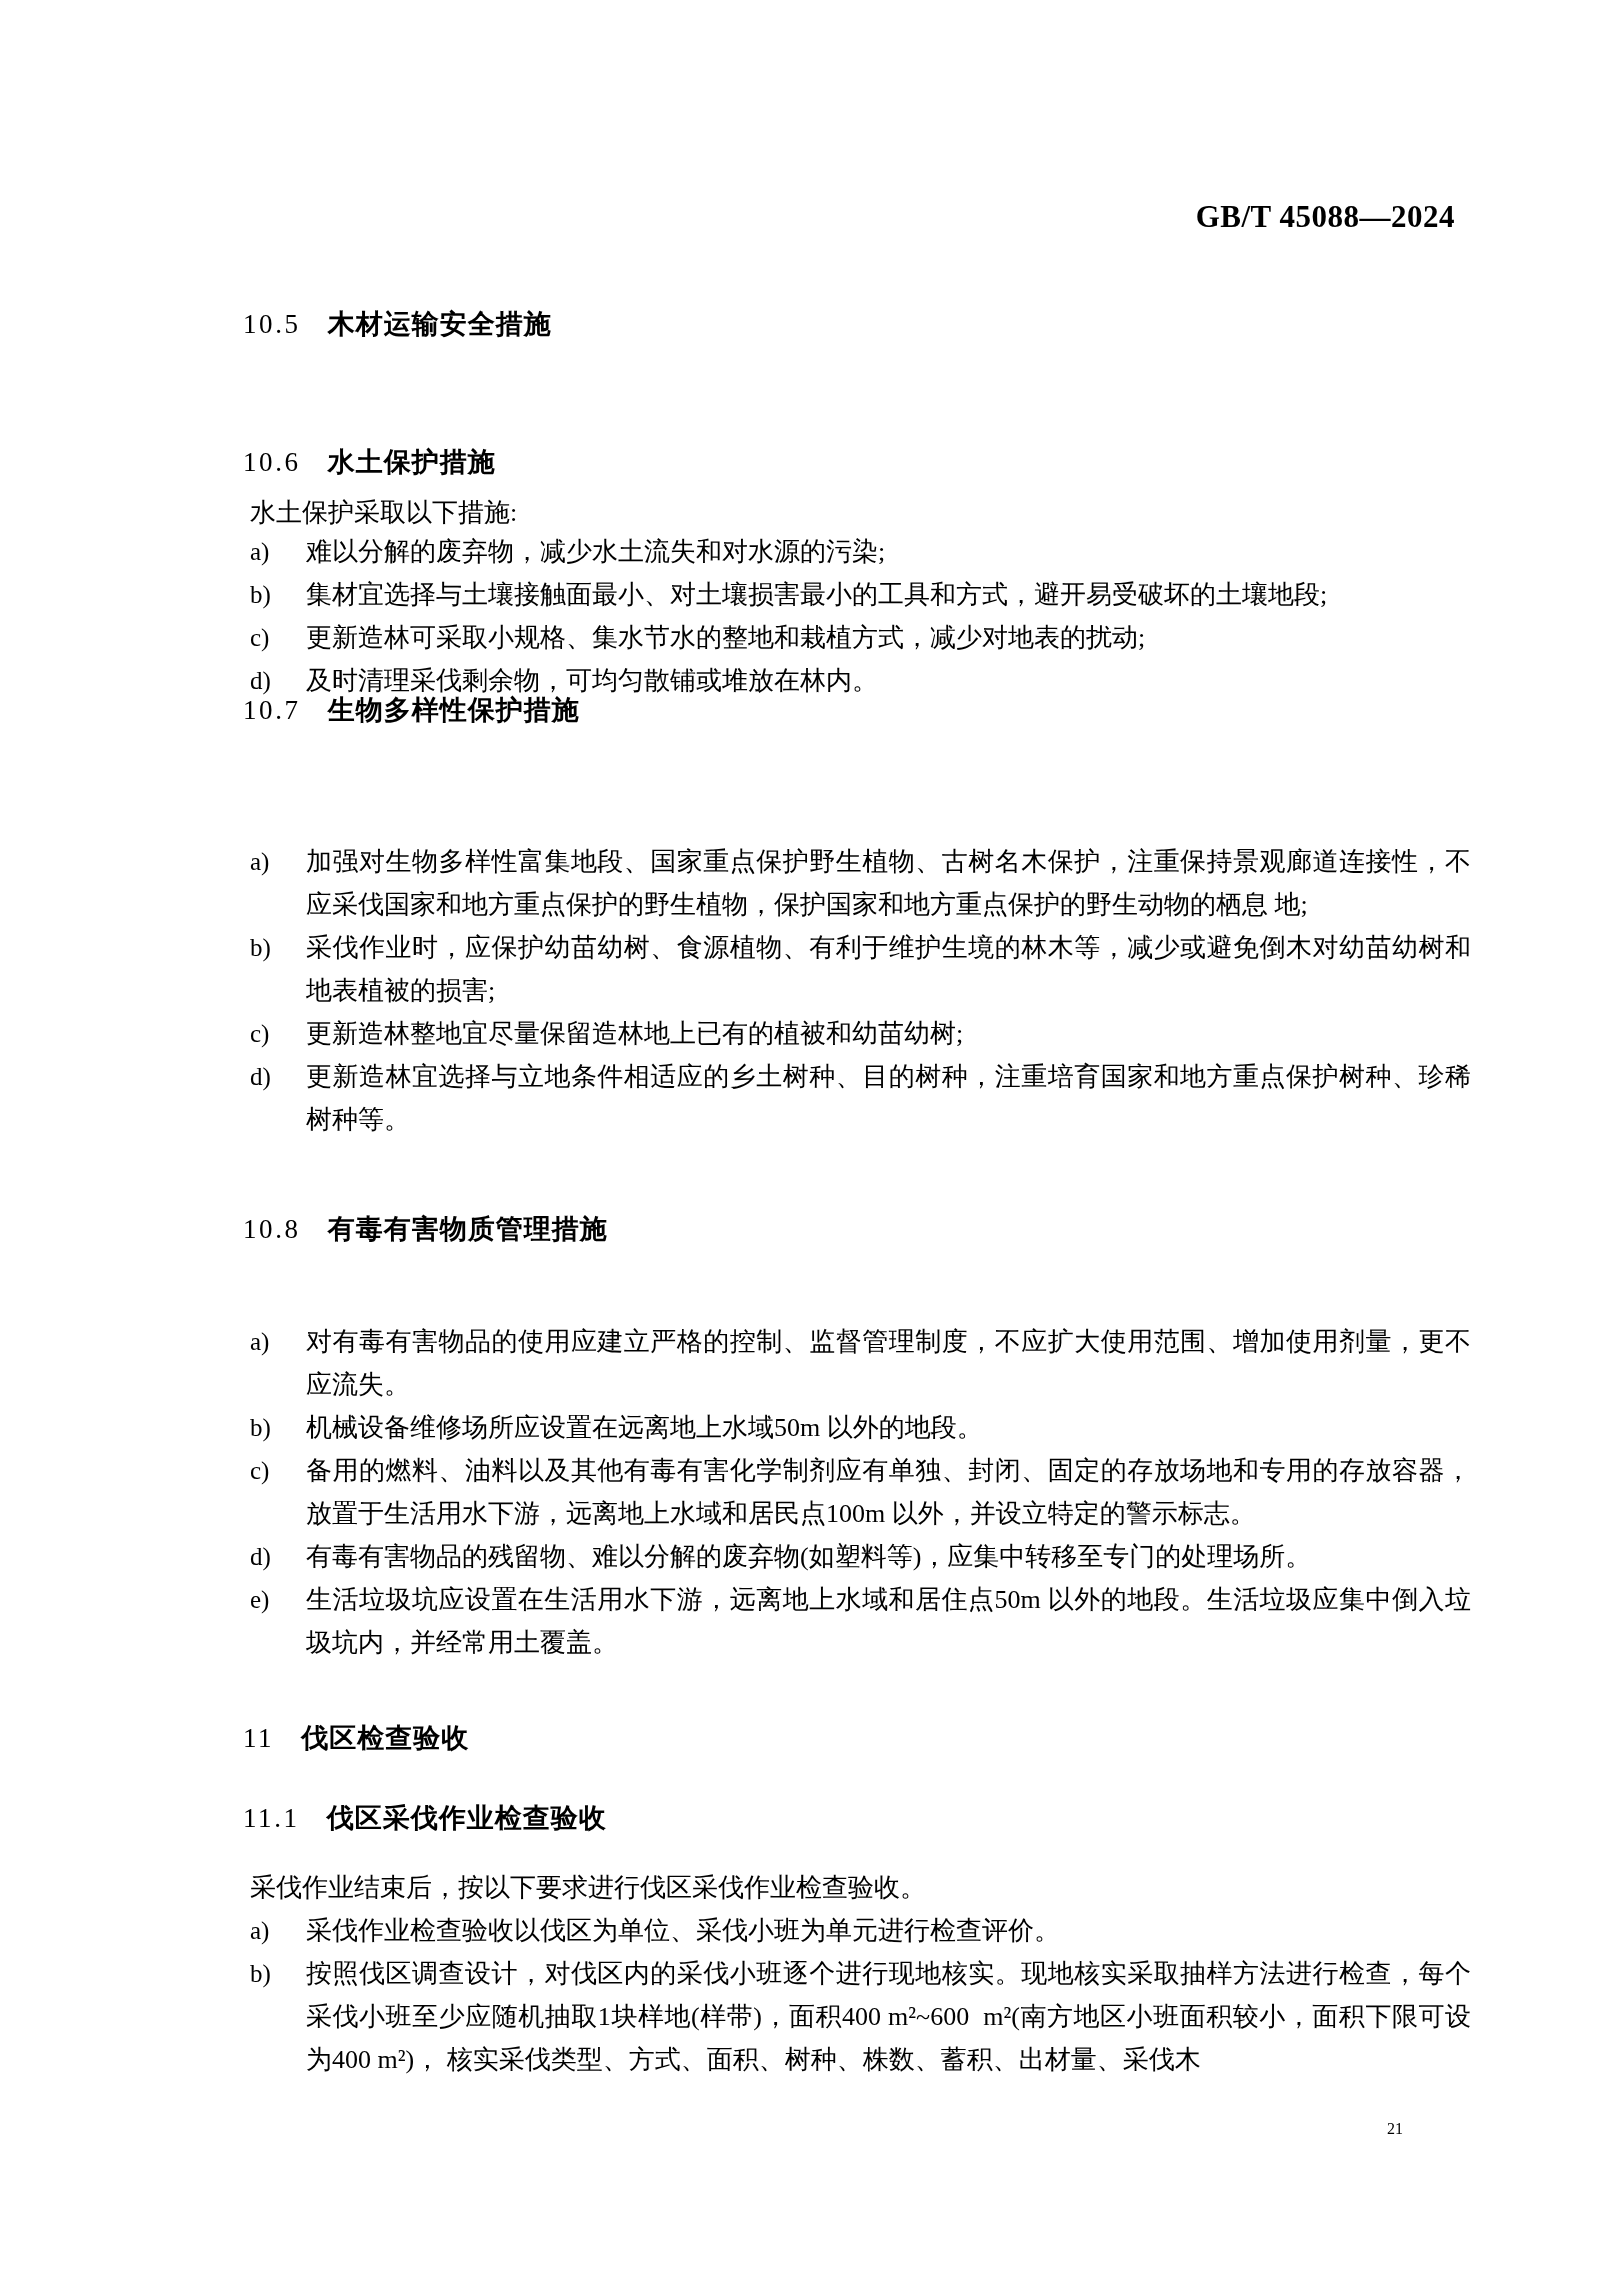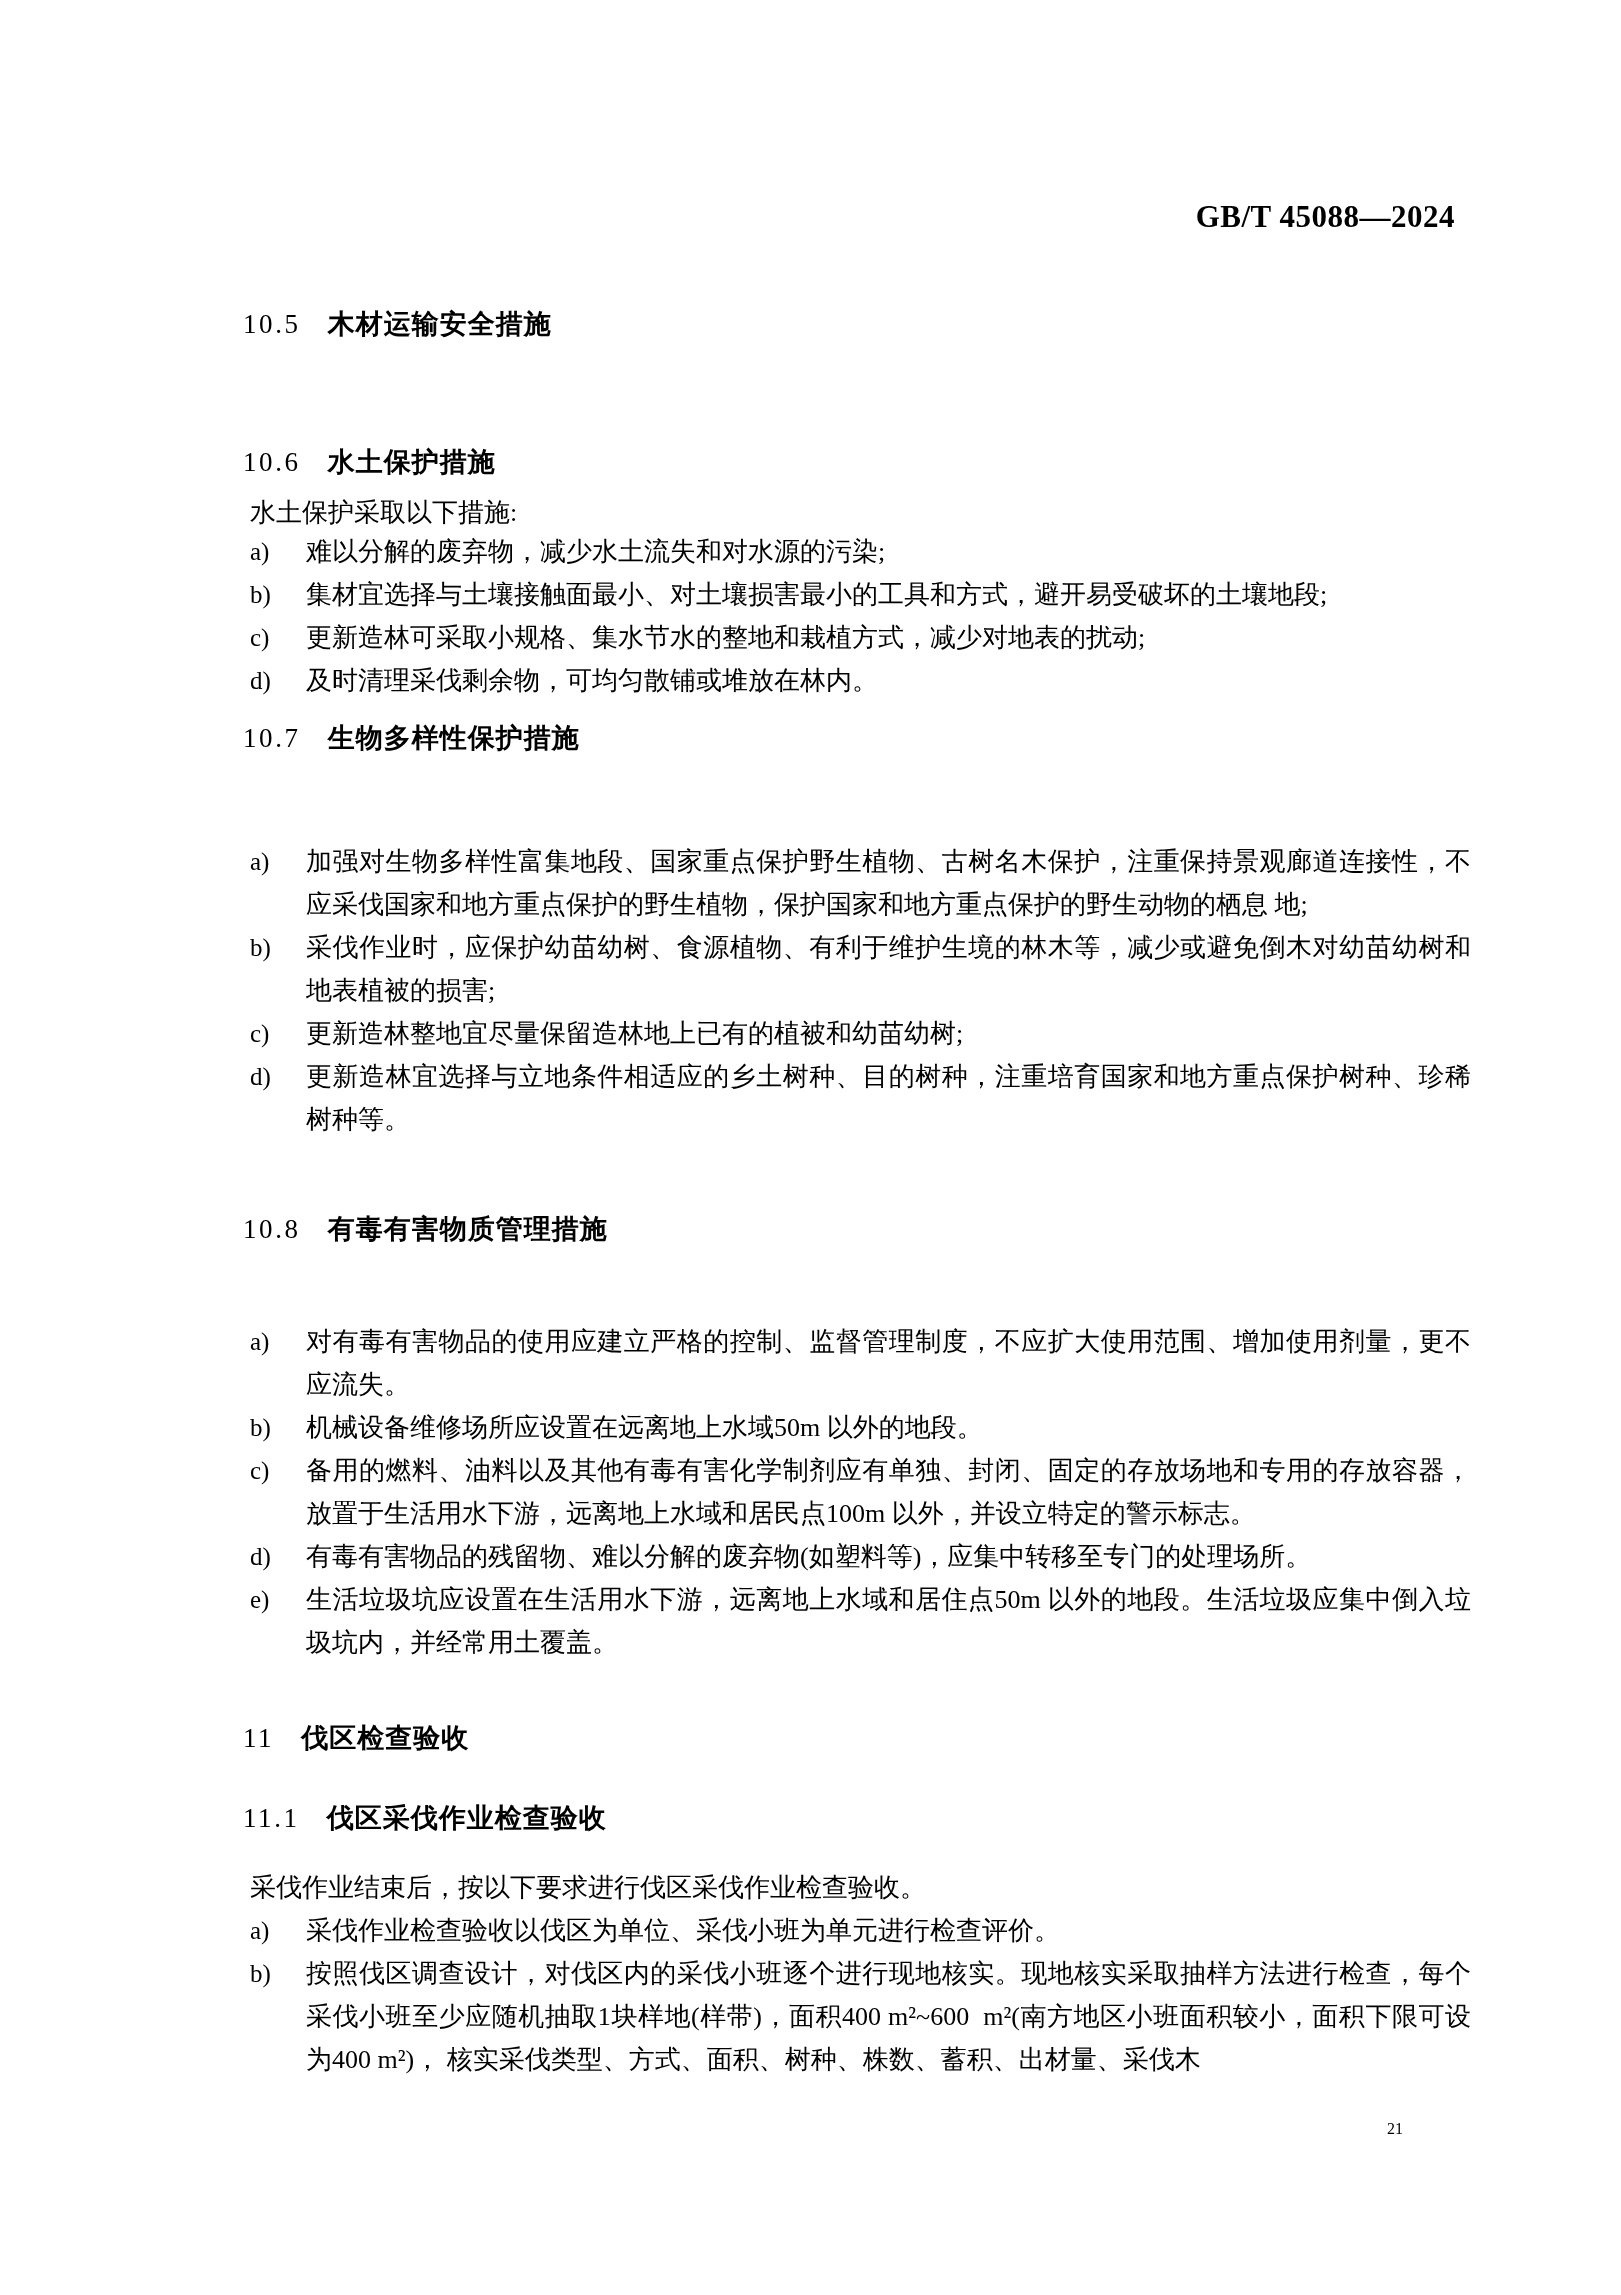--- a/index.html
+++ b/index.html
@@ -73,21 +73,21 @@
     right: 219px;
     font-size: 16px;
     line-height: 31px;
   }
   
   #h10-5   { top: 308px; }
   #p10-5   { top: 380px; }
   #h10-6   { top: 446px; }
   #lead10-6{ top: 467px; margin-top: 24px; }
   #list10-6{ top: 530px; }
-  #h10-7   { top: 722px; text-align: center; }
+  #h10-7   { top: 694px; text-align: center; }
   #lead10-7{ top: 797px; }
   #list10-7{ top: 840px; }
   #h10-8   { top: 1213px; }
   #lead10-8{ top: 1277px; }
   #list10-8{ top: 1320px; }
   #h11     { top: 1722px; }
   #h11-1   { top: 1802px; }
   #lead11-1{ top: 1866px; }
   #list11-1{ top: 1909px; }
 </style>

